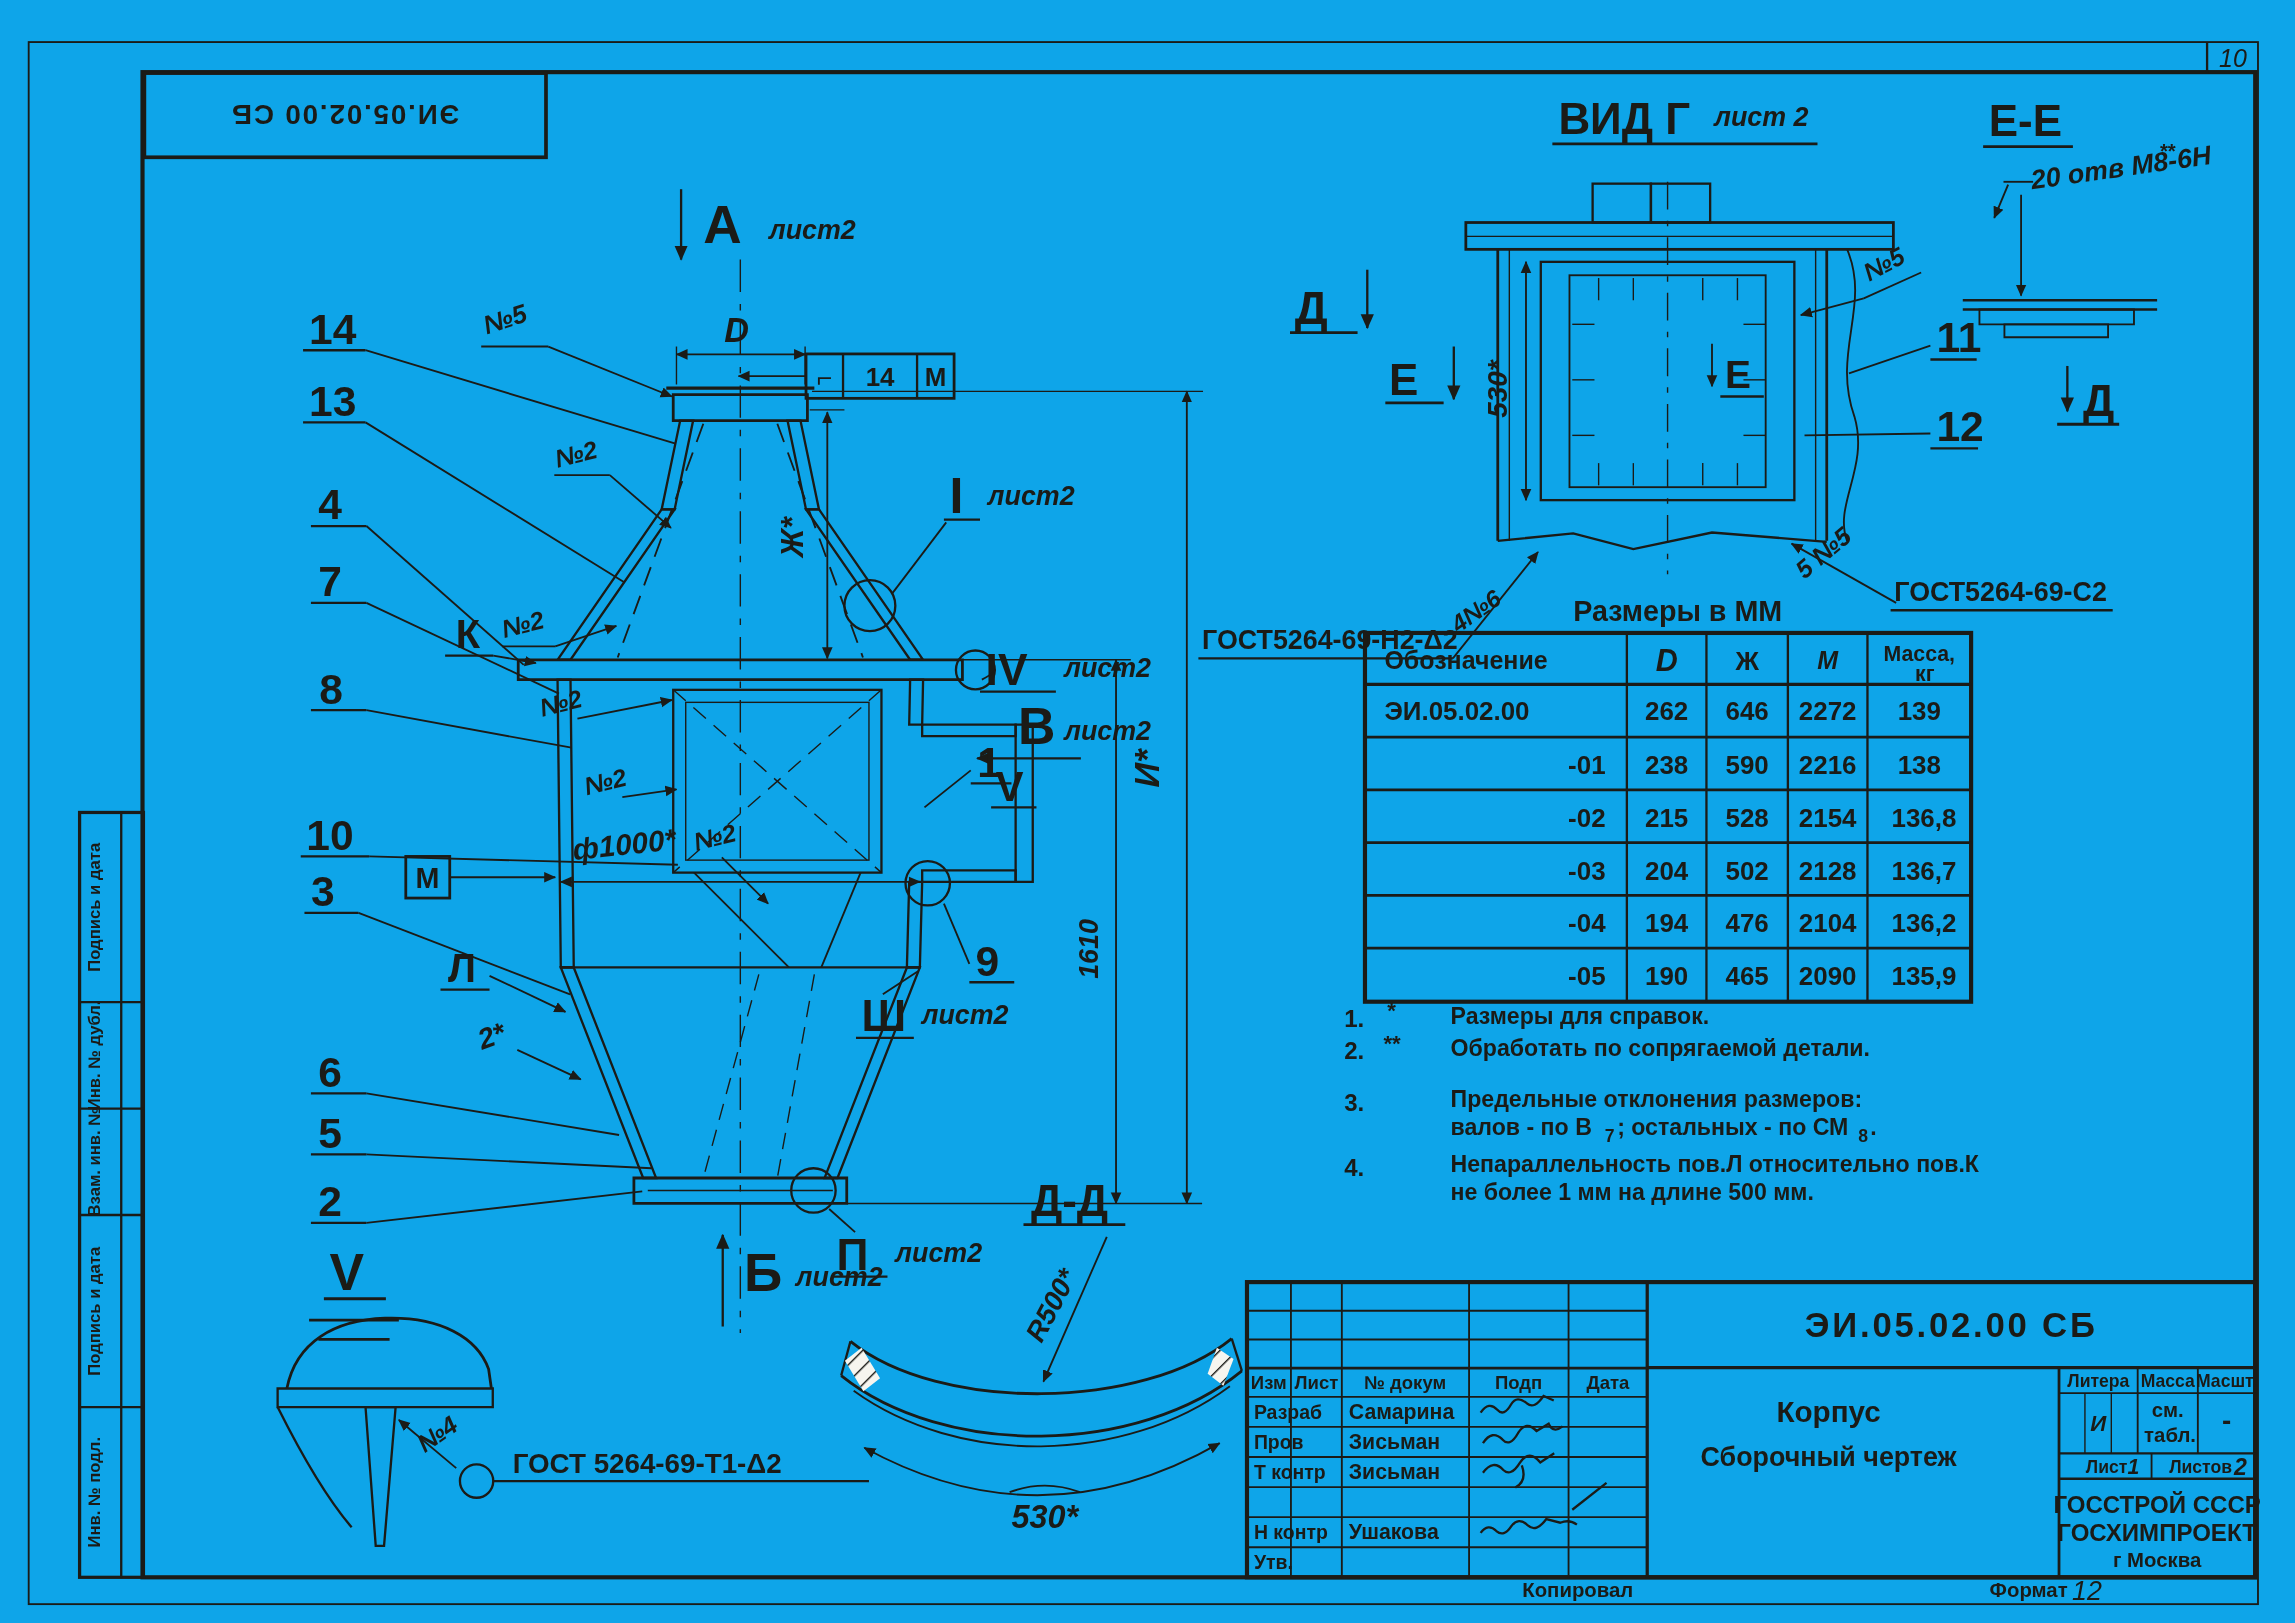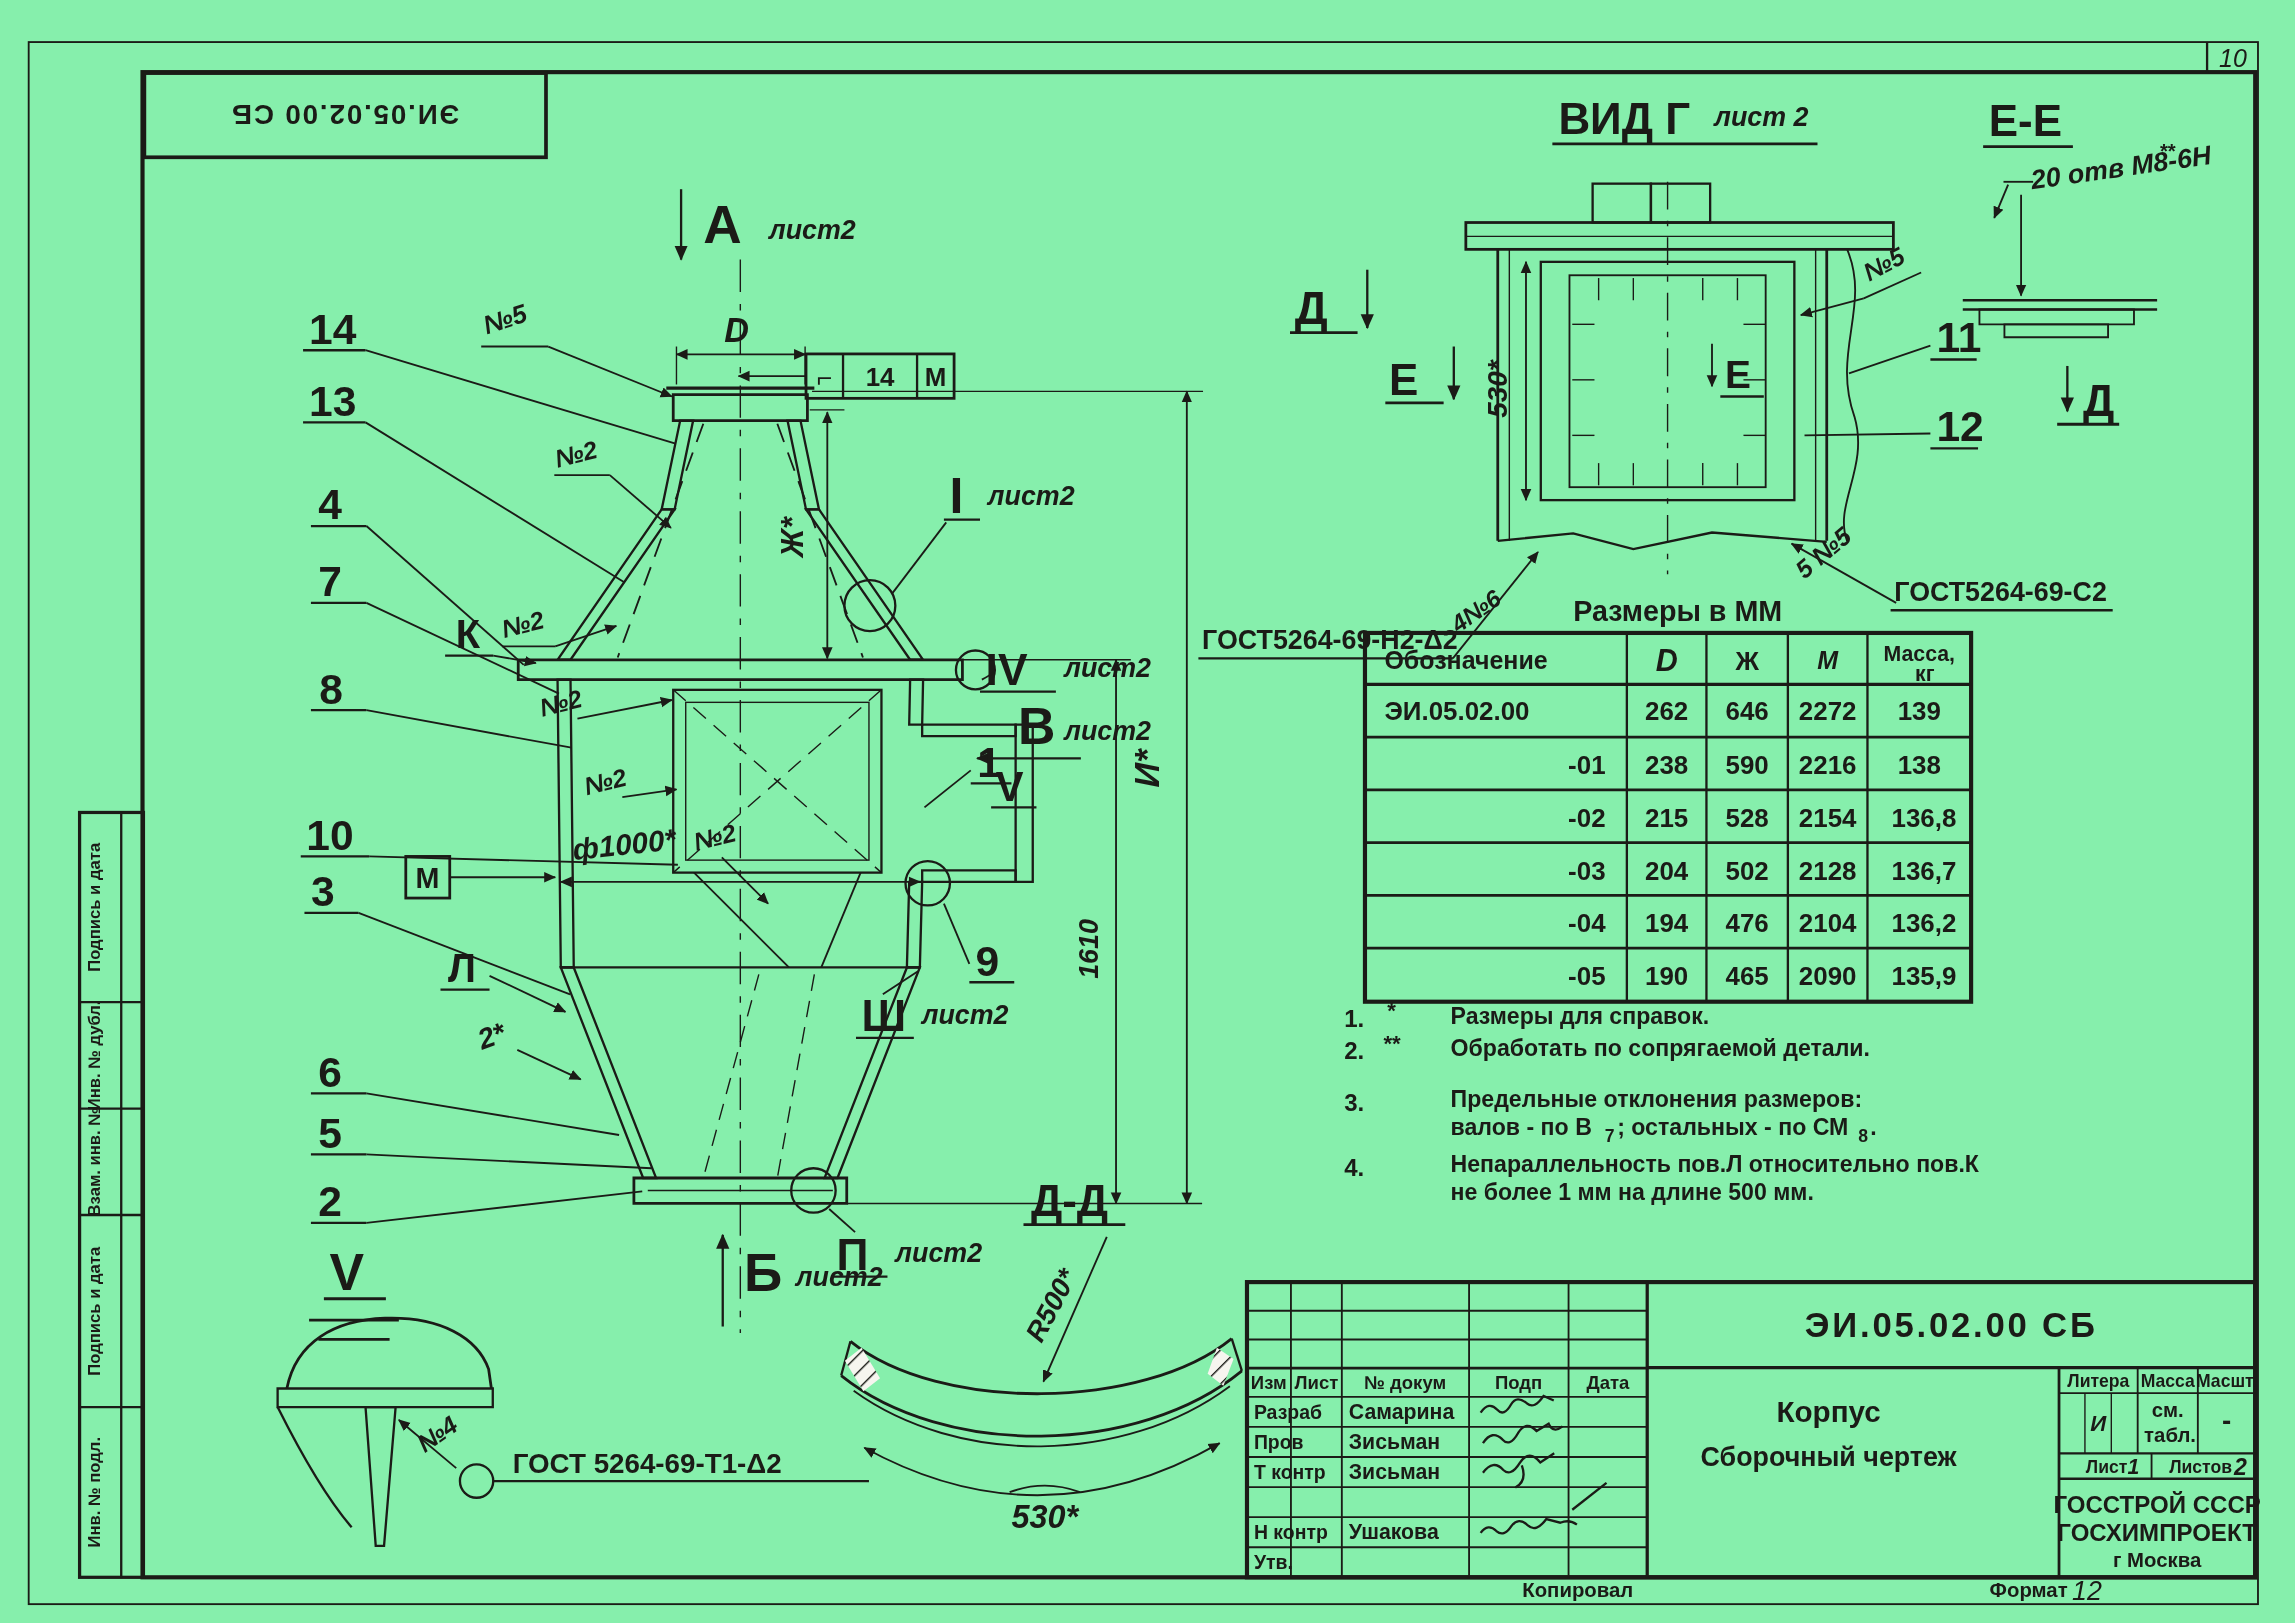--- a/index.html
+++ b/index.html
@@ -1,16 +1,16 @@
 <!DOCTYPE html>
 <html style="font-size:7.4px"><head>
 <meta charset="utf-8">
 <style>
   html,body{margin:0;padding:0;background:#d8d6cf;}
-  .sheet{position:relative;width:2295px;height:1624px;background:#86efac;overflow:hidden;}
+  .sheet{position:relative;width:2295px;height:1624px;background:#0ea5e9;overflow:hidden;}
   svg{position:absolute;left:0;top:0;}
   .t{font-family:"Liberation Sans","DejaVu Sans",sans-serif;fill:#1b1b17;}
   .b{font-weight:bold;}
   .i{font-style:italic;}
   .ln{stroke:#1b1b17;fill:none;}
 </style>
 </head>
 <body>
 
 <div class="sheet">

